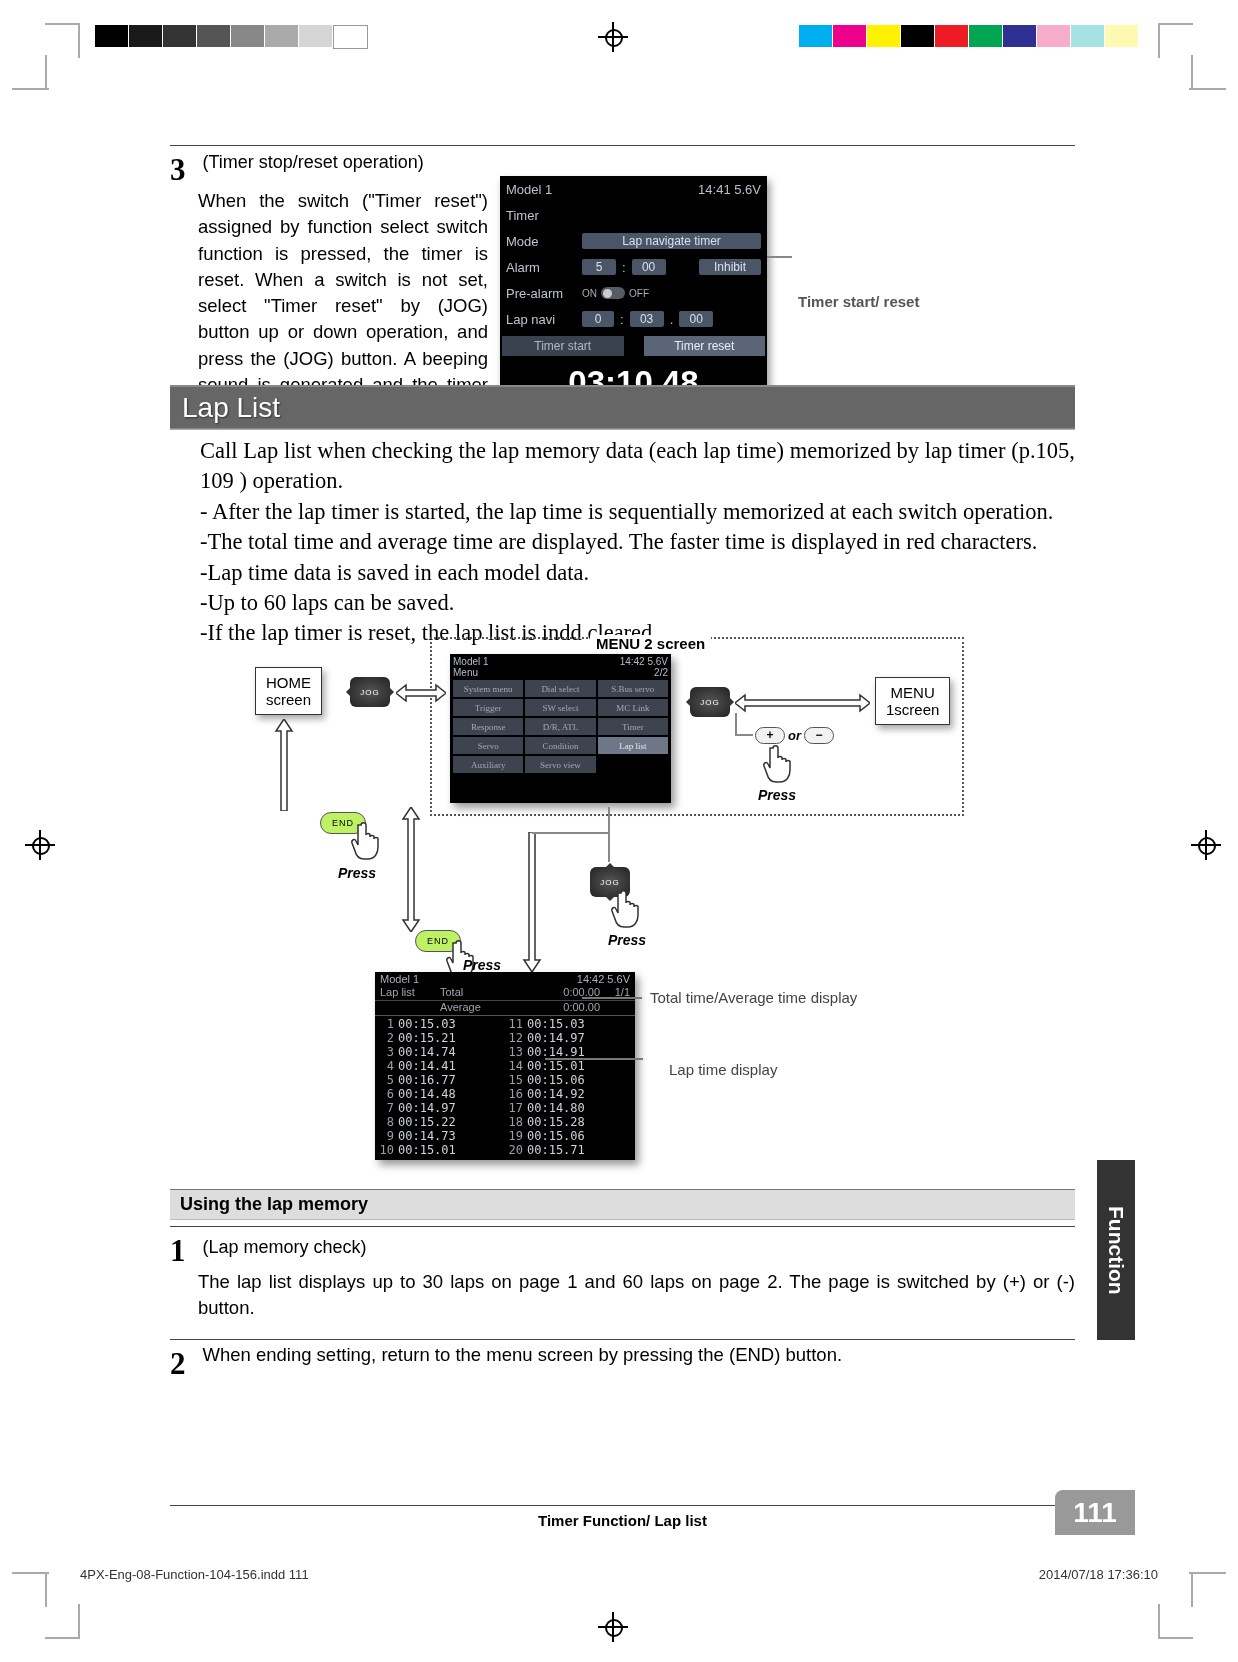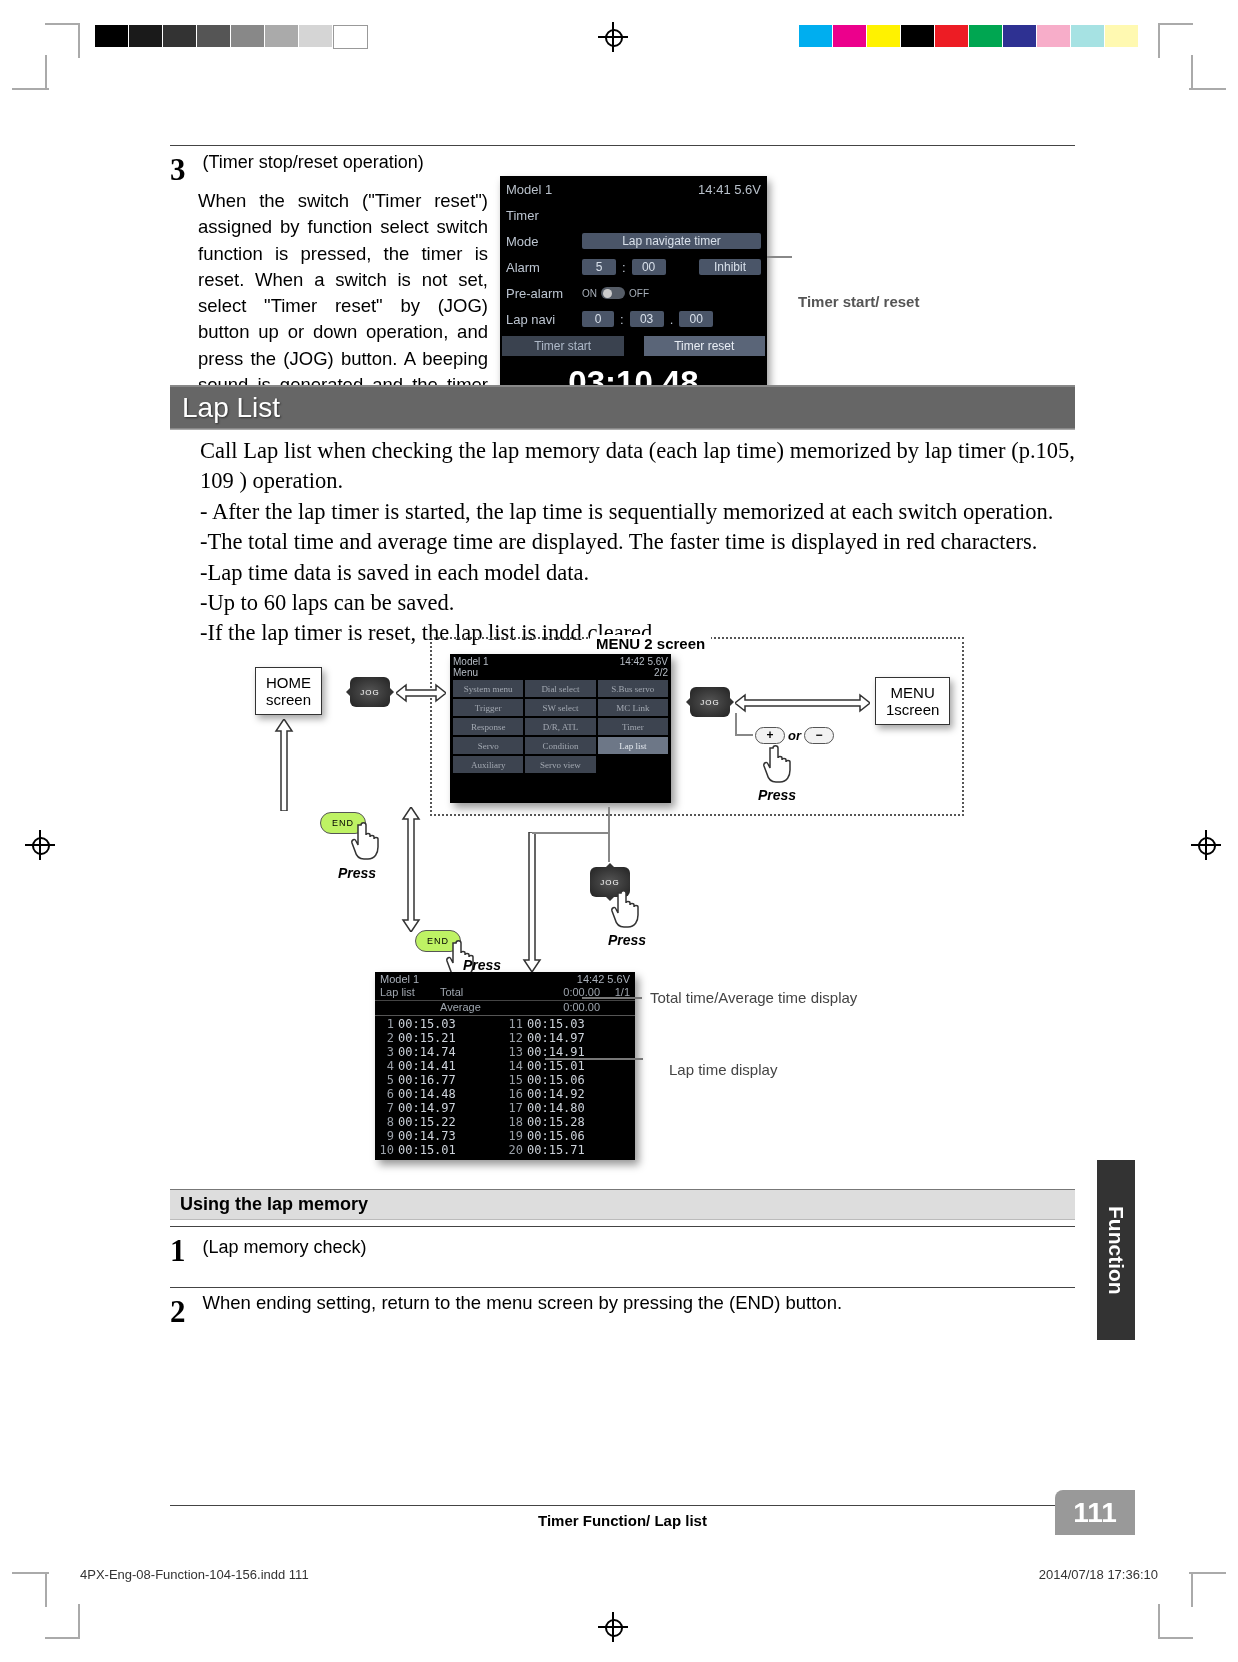--- a/index.html
+++ b/index.html
@@ -756,20 +756,21 @@
     <div class="callout2">Total time/Average time display</div>
     <div class="cl-line3"></div>
     <div class="callout3">Lap time display</div>
   </div>
 
   <div class="sub-section-bar" style="margin-top:540px">Using the lap memory</div>
 
   <div class="step-block" style="margin-top:6px">
     <span class="step-num">1</span>
     <span class="step-title" style="position:relative;top:4px">(Lap memory check)</span>
+    <div class="step-body" style="text-align:justify">The lap list displays up to 30 laps on page 1 and 60 laps on page 2. The page is switched by (+) or (-) button.</div>
   </div>
 
   <div class="step-block">
     <span class="step-num">2</span>
     <span class="step-body" style="margin-left:0;display:inline;position:relative;top:-4px">When ending setting, return to the menu screen by pressing the (END) button.</span>
   </div>
 
   <div class="footer-title">Timer Function/ Lap list</div>
   <div class="page-num-box">111</div>
   <div class="side-tab">Function</div>

